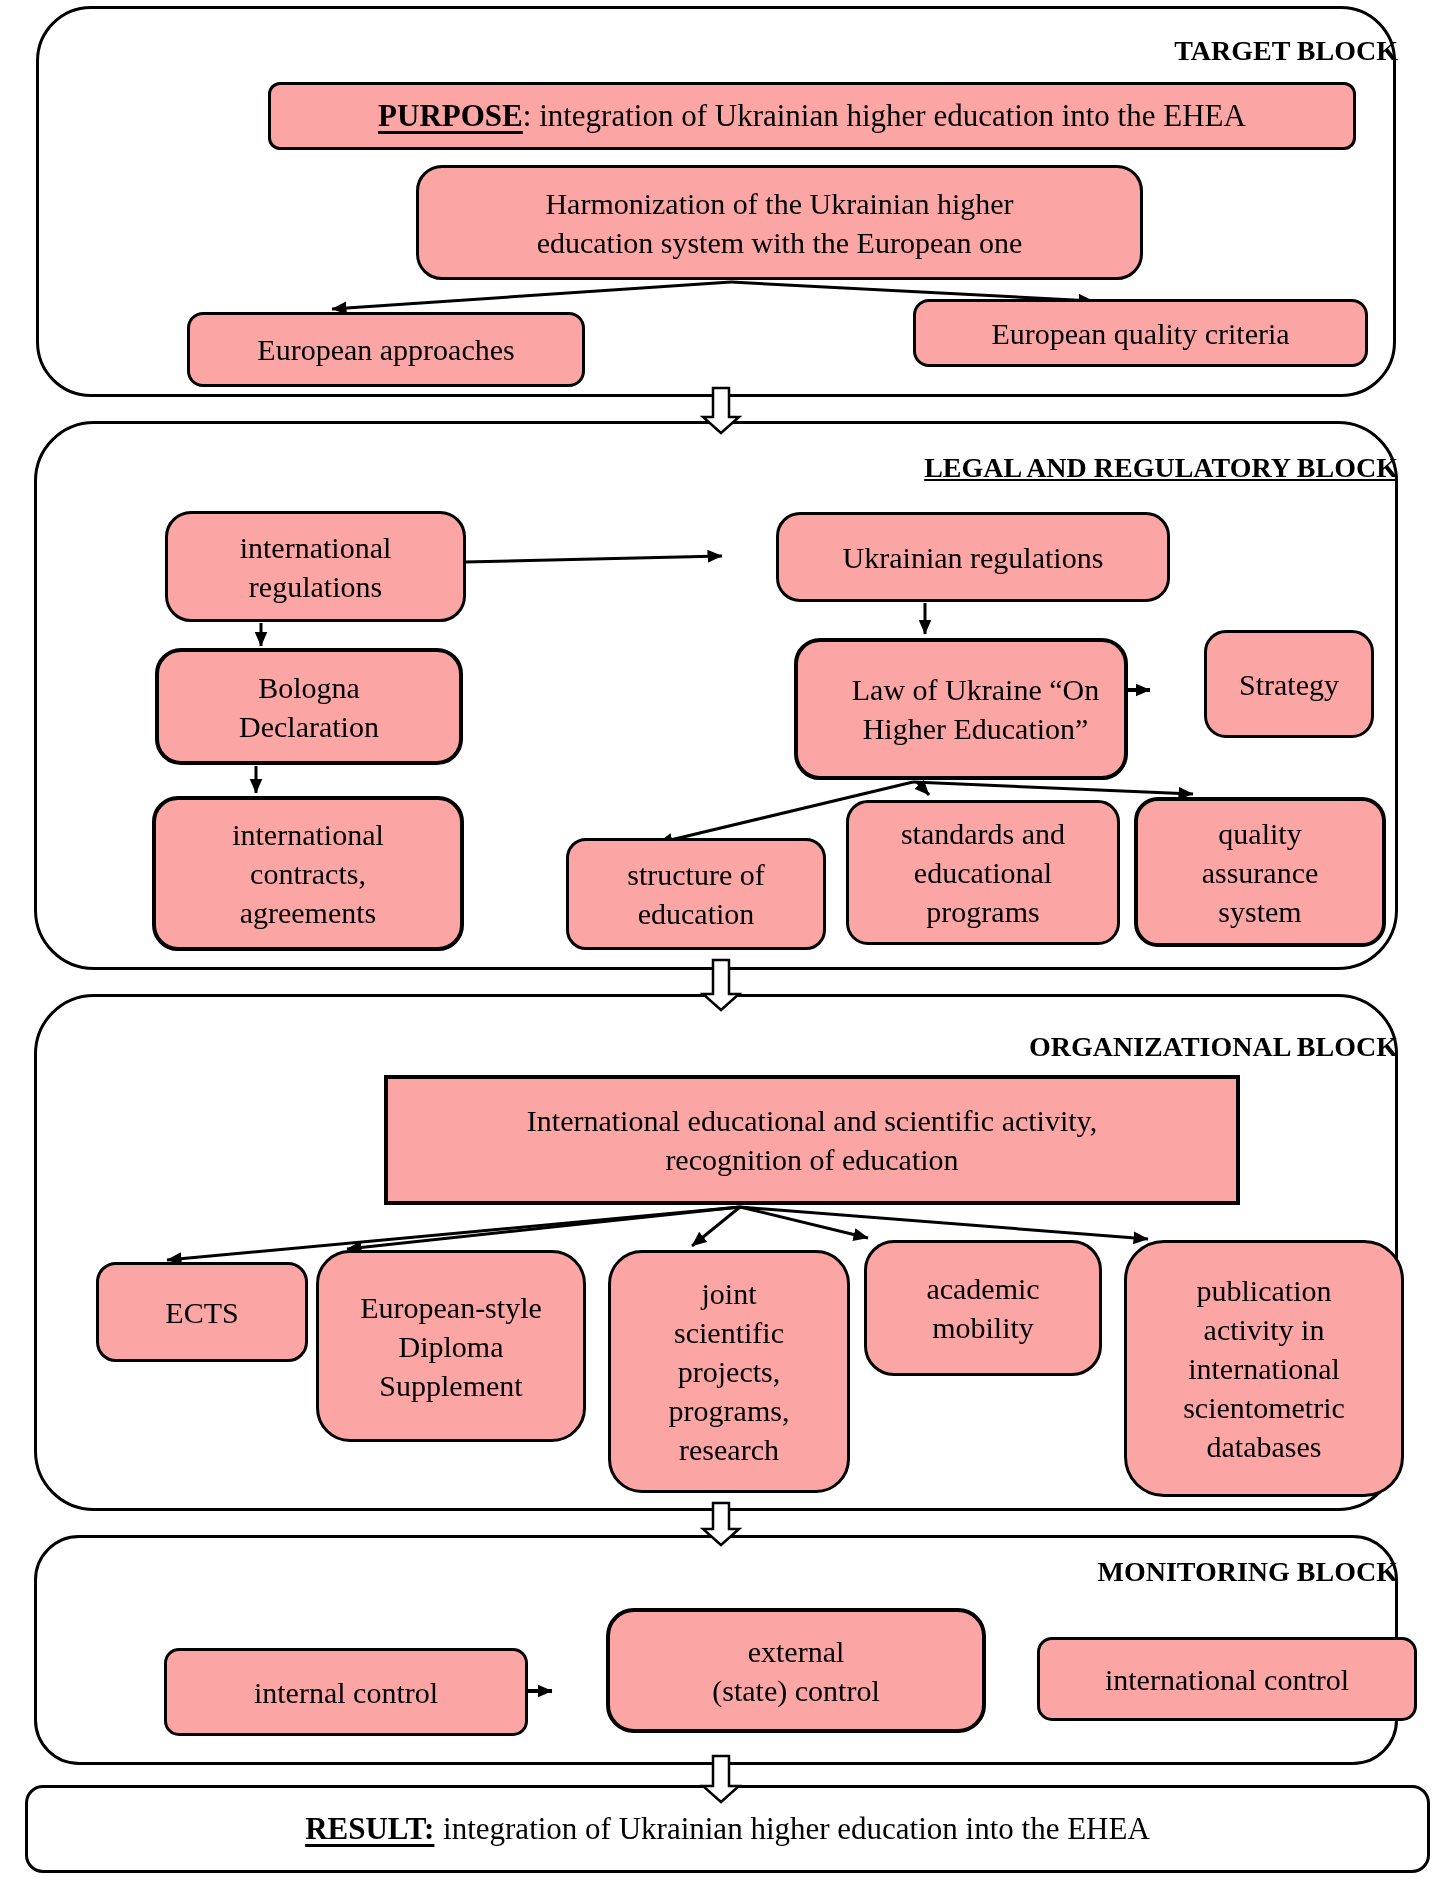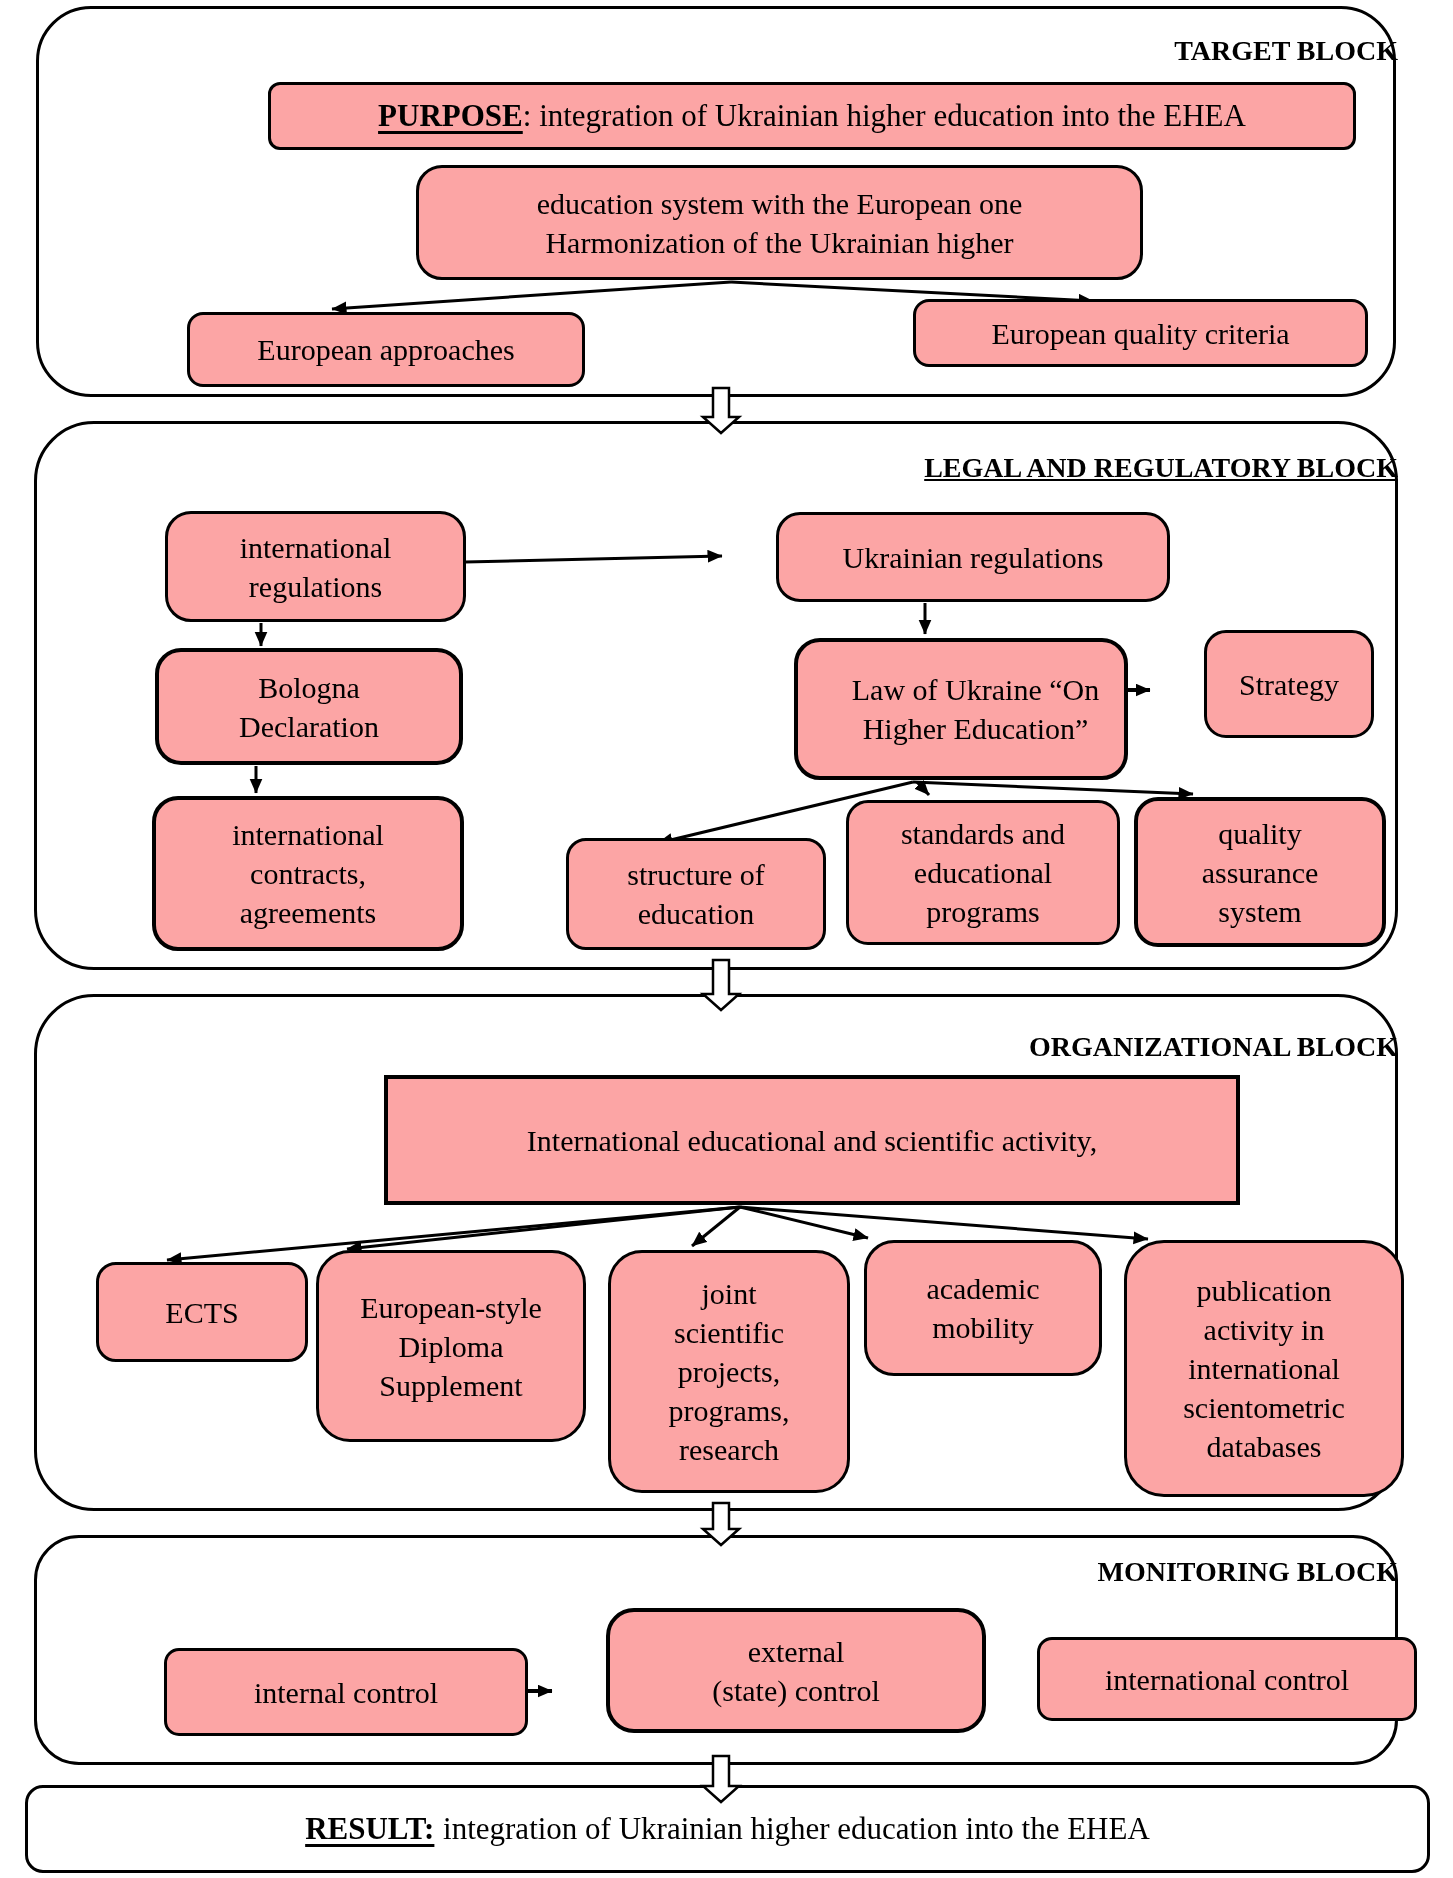--- a/index.html
+++ b/index.html
@@ -69,22 +69,22 @@
 
 <div class="btitle" style="left:34px;top:36px;width:1364px;">TARGET BLOCK</div>
 
 <div class="box" style="left:220px;top:82px;width:1088px;height:68px;border-radius:12px;border-width:3px;font-size:31px;">
   <div>
     <span class="u">PURPOSE</span><span>: integration of Ukrainian higher education into the EHEA</span>
   </div>
 </div>
 
 <div class="box" style="left:368px;top:165px;width:727px;height:115px;border-radius:26px;">
+  <div>Harmonization of the Ukrainian higher</div>
   <div>education system with the European one</div>
-  <div>Harmonization of the Ukrainian higher</div>
 </div>
 
 <div class="box" style="left:139px;top:312px;width:398px;height:75px;border-radius:16px;">
   <div>European approaches</div>
 </div>
 
 <div class="box" style="left:865px;top:299px;width:455px;height:68px;border-radius:16px;border-width:3px;">
   <div>European quality criteria</div>
 </div>
 
@@ -133,20 +133,21 @@
 <div class="box" style="left:1086px;top:797px;width:252px;height:150px;border-radius:24px;border-width:4px;">
   <div>quality</div>
   <div>assurance</div>
   <div>system</div>
 </div>
 
 <div class="btitle" style="left:34px;top:1032px;width:1364px;">ORGANIZATIONAL BLOCK</div>
 
 <div class="box" style="left:336px;top:1075px;width:856px;height:130px;border-radius:0;border-width:4px;">
   <div>International educational and scientific activity,</div>
+  <div>recognition of education</div>
 </div>
 
 <div class="box" style="left:48px;top:1262px;width:212px;height:100px;border-radius:20px;border-width:3px;">
   <div>ECTS</div>
 </div>
 
 <div class="box" style="left:268px;top:1250px;width:270px;height:192px;border-radius:34px;border-width:3px;">
   <div>European-style</div>
   <div>Diploma</div>
   <div>Supplement</div>

